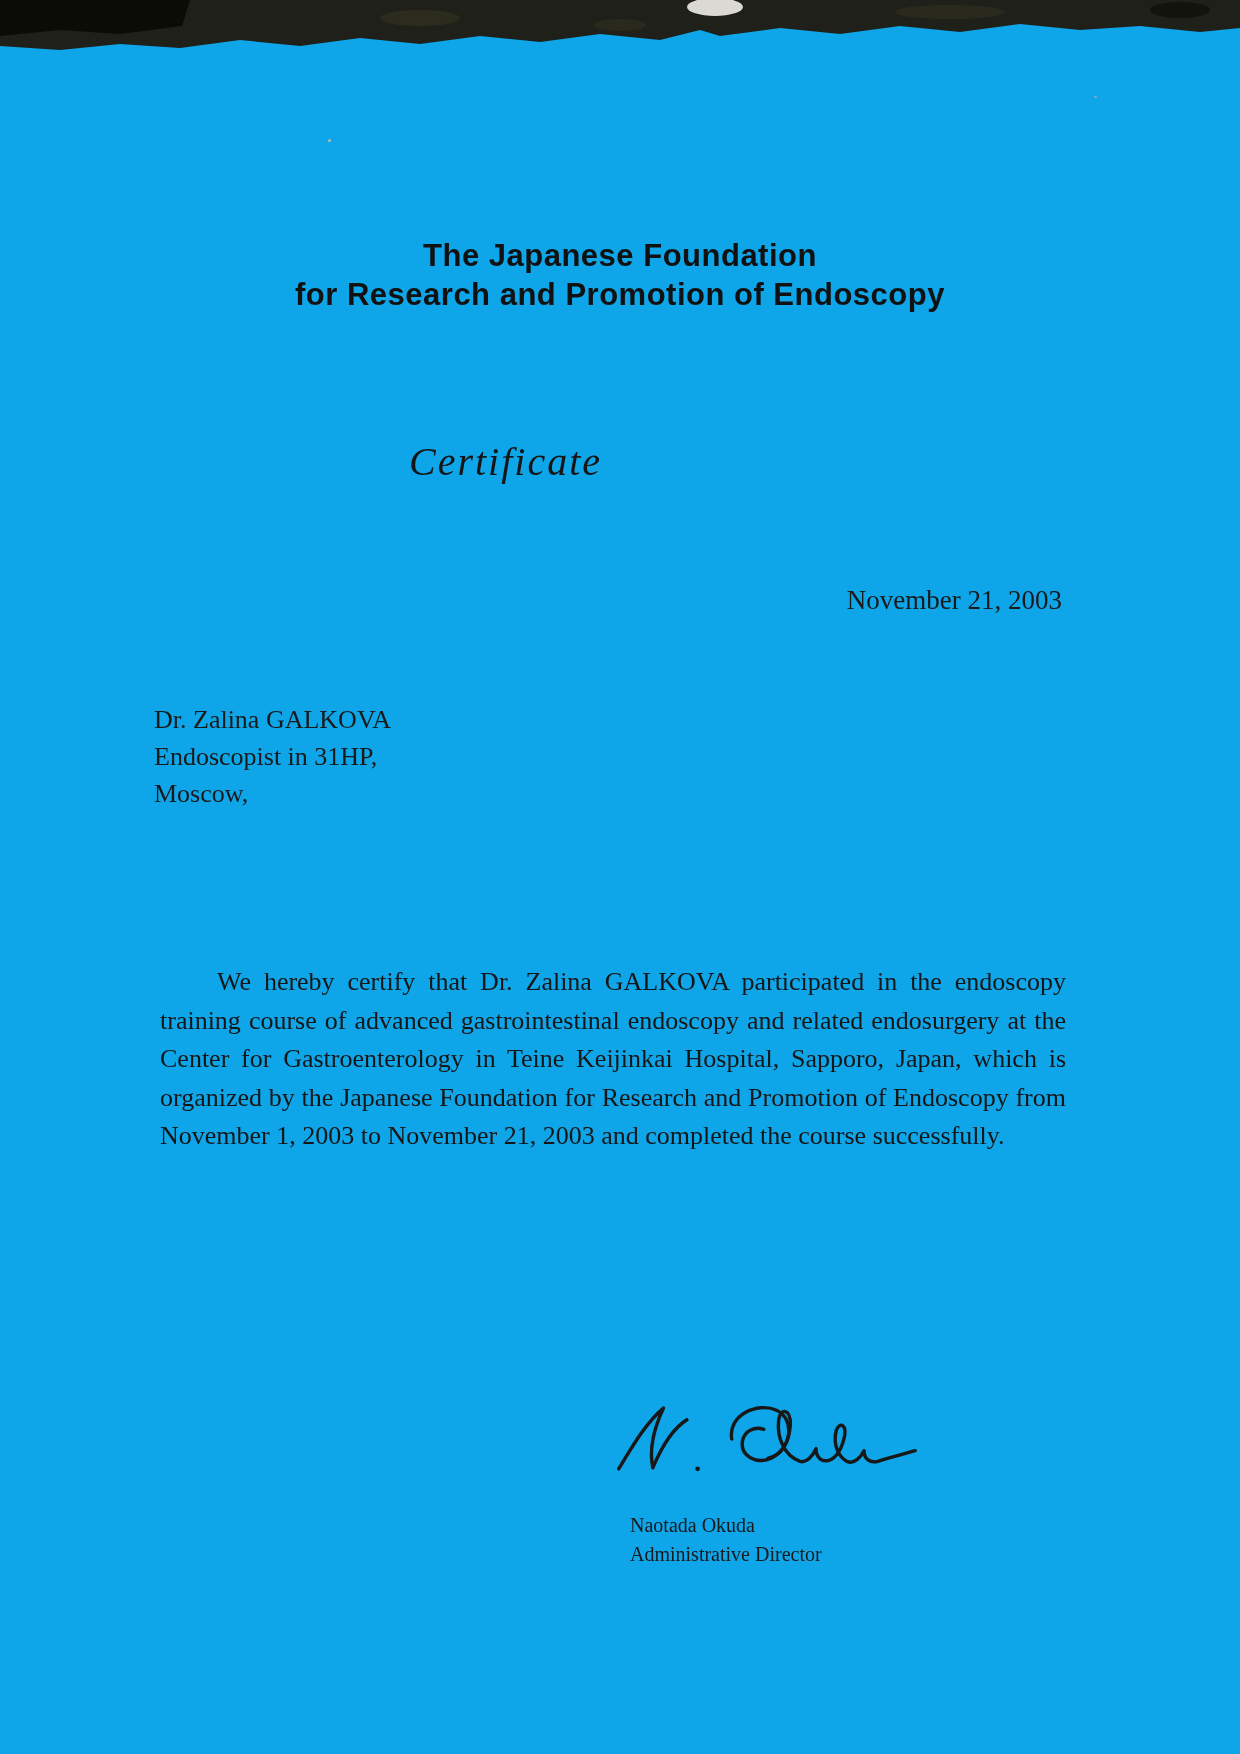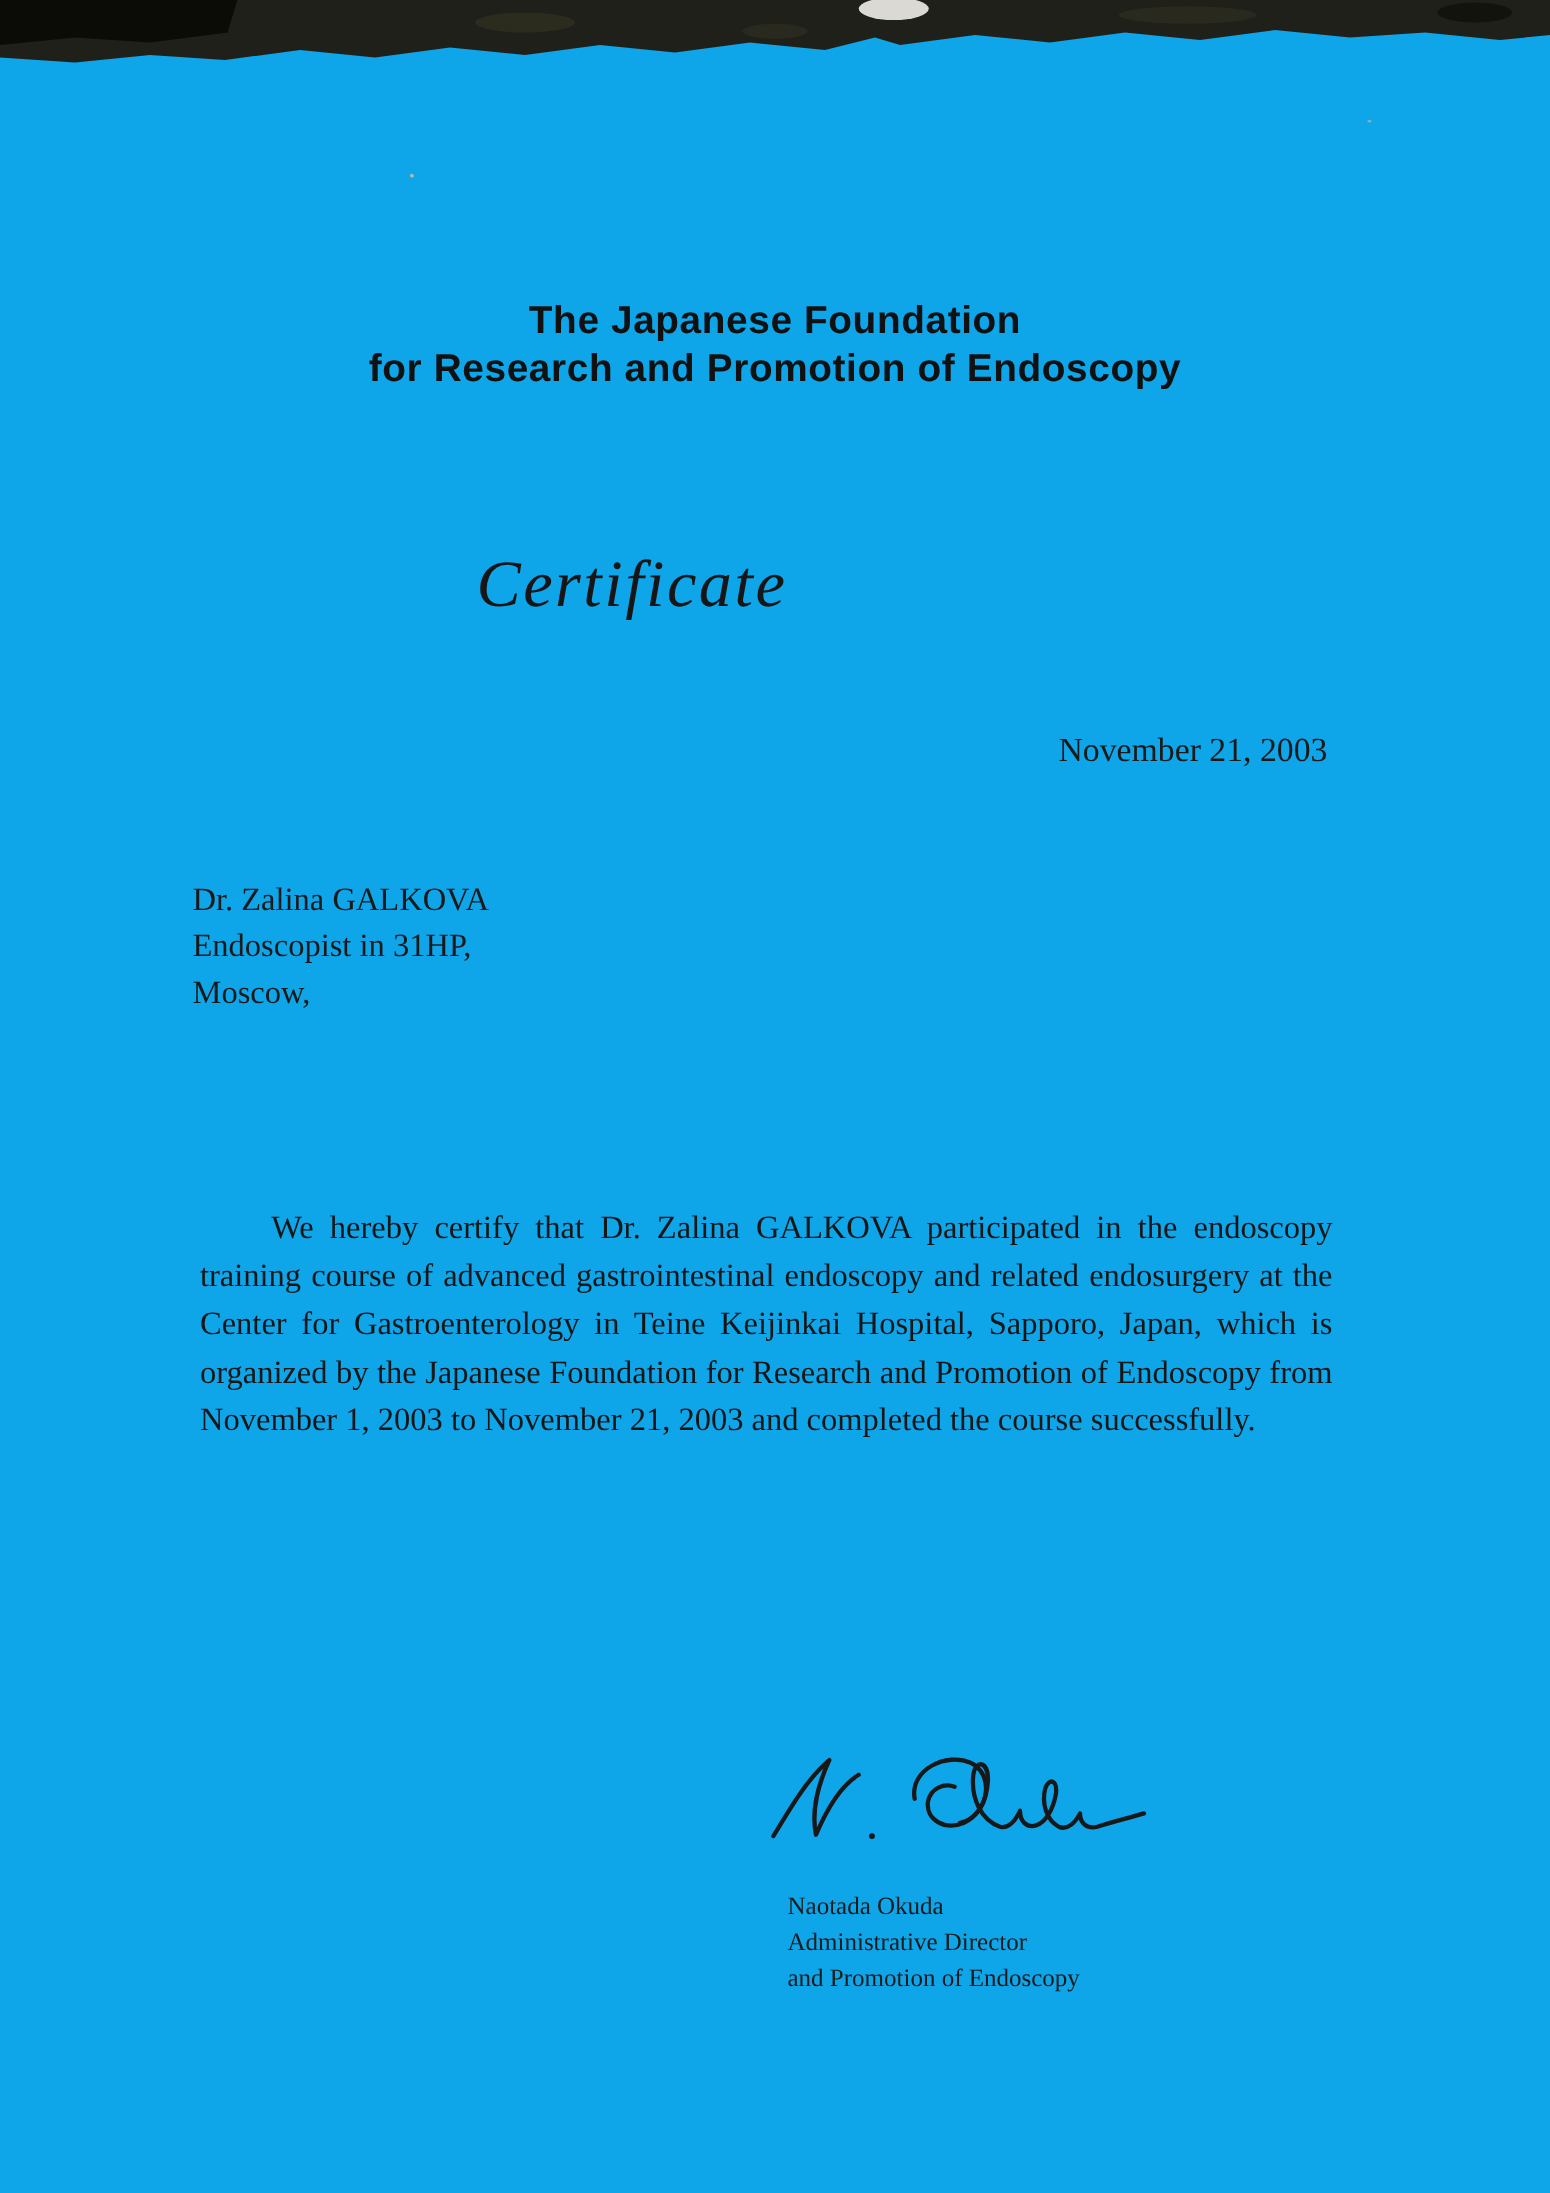--- a/index.html
+++ b/index.html
@@ -41,21 +41,21 @@
   .org-address { font-size: 23px; line-height: 26px; margin-top: 12px; letter-spacing: 0.3px; }
   
   .doc-title {
     position: absolute;
     top: 438px;
     left: 0;
     width: 1011px;
     text-align: center;
     font-family: "Liberation Serif", serif;
     font-style: italic;
-    font-size: 53px;
+    font-size: 40px;
     color: #161616;
     letter-spacing: 2px;
   }
   
   .doc-date {
     position: absolute;
     top: 585px;
     right: 178px;
     font-size: 27px;
     color: #1a1a1a;
@@ -141,16 +141,15 @@
       <circle cx="84" cy="68" r="2.2" fill="#181818" stroke="none"></circle>
 
       <path d="M116,40 C112,18 140,5 158,13 C175,21 173,48 153,58 C139,64 124,56 126,42 C128,32 138,28 146,31"></path>
       <path d="M150,58 C162,56 170,44 171,26 C171,12 162,10 160,22 C158,40 166,56 180,61 C186,63 192,56 195,49 C195,57 200,62 207,60 C214,58 220,48 222,36 C223,26 217,24 214,32 C211,44 215,56 224,61 C231,64 237,57 240,51 C240,58 245,63 253,61 C262,58 274,55 288,51"></path>
     </g>
   </svg>
 
   <div class="sig-block">
     <div>Naotada Okuda</div>
     <div>Administrative Director</div>
-    <div>and Promotion of Endoscopy</div>
   </div>
 
 </div>
 
 </body></html>

